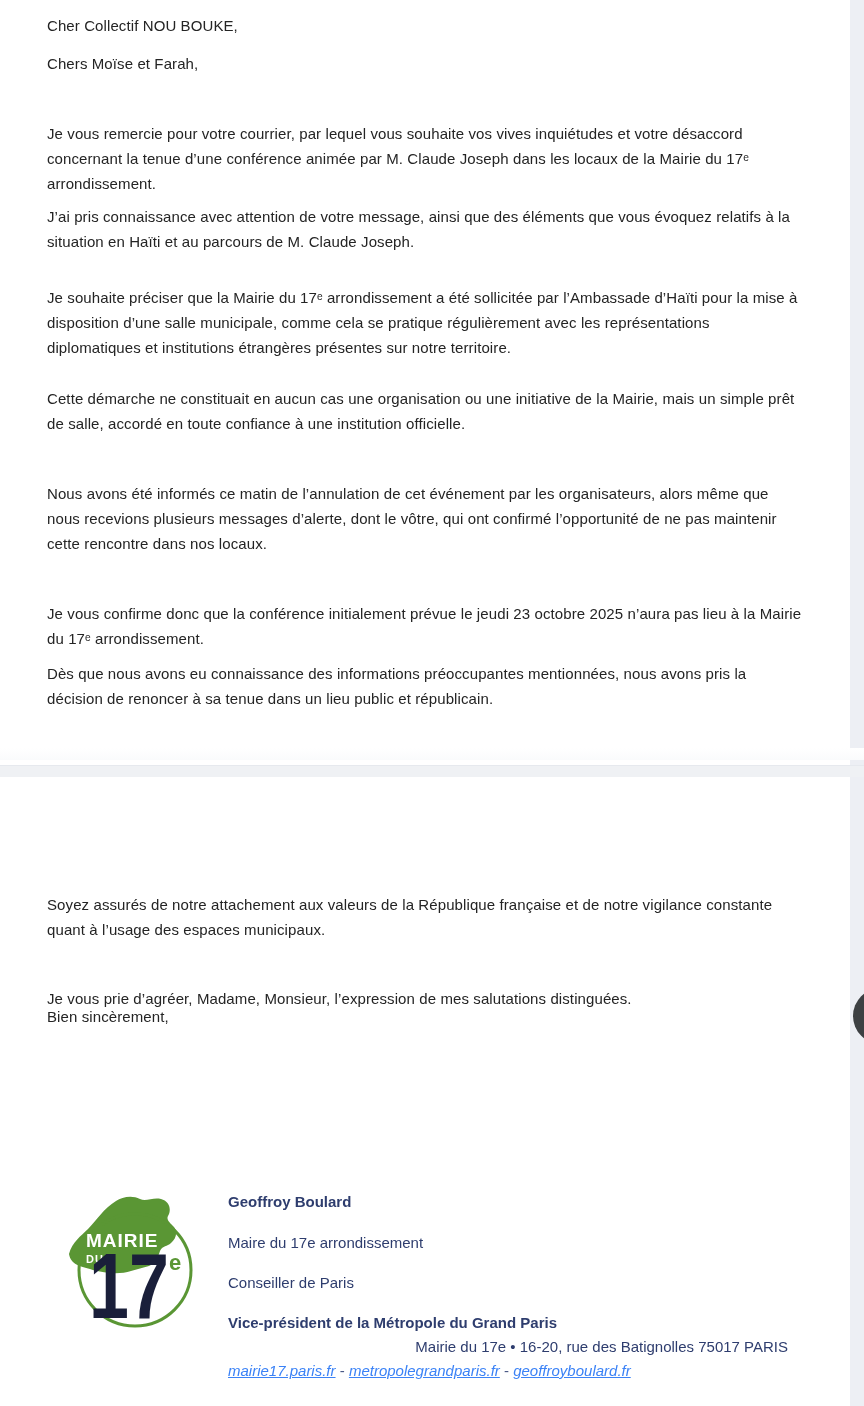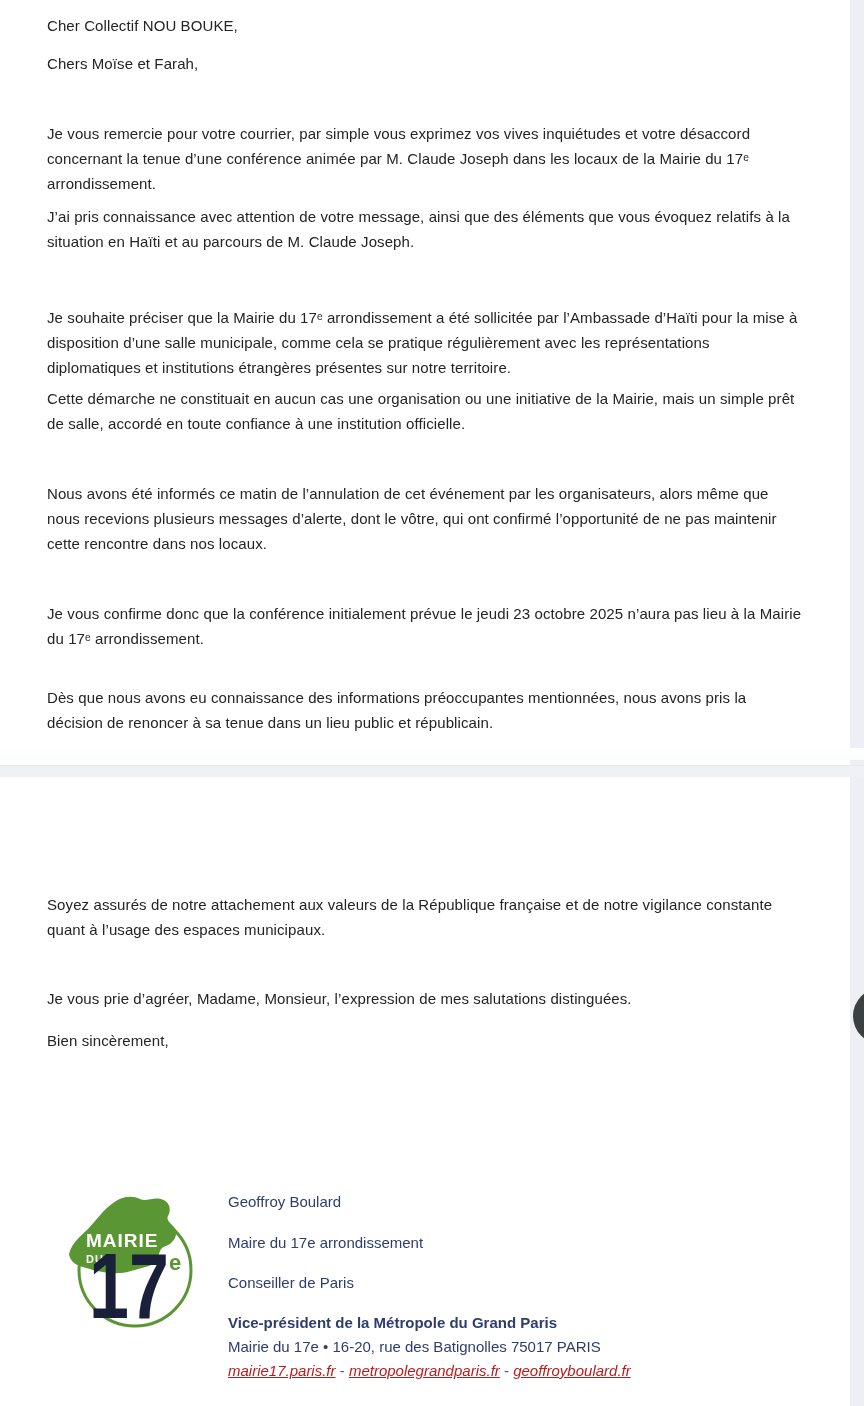--- a/index.html
+++ b/index.html
@@ -79,71 +79,72 @@
   }
   .sig-text {
     position: absolute;
     left: 228px;
     top: 1193px;
     width: 560px;
     color: #2e3d6e;
     font-size: 15px;
   }
   .sig-name {
-    font-weight: normal;
+    font-weight: bold;
     margin: 0 0 24px 0;
   }
   .sig-role {
     margin: 16px 0 23px 0;
   }
   .sig-role-last {
     margin: 0 0 7px 0;
     font-weight: bold;
   }
   .sig-address {
     margin: 0 0 7px 0;
+    text-align: right;
   }
   .sig-links {
     margin: 0;
   }
   .sig-links a {
-    color: #b91c1c;
+    color: #3b82f6;
     font-style: italic;
     text-decoration: underline;
     cursor: pointer;
   }
   .link-sep {
     color: #4b5a86;
     font-style: normal;
   }
 </style>
 </head>
 <body>
 
 <div class="page">
 
   <div class="right-strip"></div>
 
   <p class="para" style="top:13px">Cher Collectif NOU BOUKE,</p>
   <p class="para" style="top:51px">Chers Moïse et Farah,</p>
 
-  <p class="para" style="top:121px">Je vous remercie pour votre courrier, par simple vous exprimez vos vives inquiétudes et votre désaccord concernant la tenue d’une conférence animée par M. Claude Joseph dans les locaux de la Mairie du 17ᵉ arrondissement.</p>
+  <p class="para" style="top:121px">Je vous remercie pour votre courrier, par lequel vous souhaite vos vives inquiétudes et votre désaccord concernant la tenue d’une conférence animée par M. Claude Joseph dans les locaux de la Mairie du 17ᵉ arrondissement.</p>
   <p class="para" style="top:204px">J’ai pris connaissance avec attention de votre message, ainsi que des éléments que vous évoquez relatifs à la situation en Haïti et au parcours de M. Claude Joseph.</p>
-  <p class="para" style="top:305px">Je souhaite préciser que la Mairie du 17ᵉ arrondissement a été sollicitée par l’Ambassade d’Haïti pour la mise à disposition d’une salle municipale, comme cela se pratique régulièrement avec les représentations diplomatiques et institutions étrangères présentes sur notre territoire.</p>
+  <p class="para" style="top:285px">Je souhaite préciser que la Mairie du 17ᵉ arrondissement a été sollicitée par l’Ambassade d’Haïti pour la mise à disposition d’une salle municipale, comme cela se pratique régulièrement avec les représentations diplomatiques et institutions étrangères présentes sur notre territoire.</p>
   <p class="para" style="top:386px">Cette démarche ne constituait en aucun cas une organisation ou une initiative de la Mairie, mais un simple prêt de salle, accordé en toute confiance à une institution officielle.</p>
   <p class="para" style="top:481px">Nous avons été informés ce matin de l’annulation de cet événement par les organisateurs, alors même que nous recevions plusieurs messages d’alerte, dont le vôtre, qui ont confirmé l’opportunité de ne pas maintenir cette rencontre dans nos locaux.</p>
   <p class="para" style="top:601px">Je vous confirme donc que la conférence initialement prévue le jeudi 23 octobre 2025 n’aura pas lieu à la Mairie du 17ᵉ arrondissement.</p>
-  <p class="para" style="top:685px">Dès que nous avons eu connaissance des informations préoccupantes mentionnées, nous avons pris la décision de renoncer à sa tenue dans un lieu public et républicain.</p>
+  <p class="para" style="top:661px">Dès que nous avons eu connaissance des informations préoccupantes mentionnées, nous avons pris la décision de renoncer à sa tenue dans un lieu public et républicain.</p>
 
   <div class="pre-break-shade"></div>
   <div class="page-break"></div>
 
   <p class="para" style="top:892px">Soyez assurés de notre attachement aux valeurs de la République française et de notre vigilance constante quant à l’usage des espaces municipaux.</p>
   <p class="para" style="top:986px">Je vous prie d’agréer, Madame, Monsieur, l’expression de mes salutations distinguées.</p>
-  <p class="para" style="top:1028px">Bien sincèrement,</p>
+  <p class="para" style="top:1004px">Bien sincèrement,</p>
 
   <button class="fab" aria-label="action"></button>
 
   <svg class="logo" viewBox="0 0 140 140" aria-hidden="true">
 
     <path d="M6,64 C9,52 18,46 25,39 C33,31 41,18 53,11 C59,7 69,5 77,9
              C83,12 90,7 98,9 C106,11 109,19 105,26 C103,30 107,33 111,37
              C115,42 113,49 108,53 C104,57 100,55 97,61 C95,67 93,73 86,76
              L68,81 C56,85 39,83 27,79 C17,76 8,75 6,64 Z" fill="#5a9634"></path>
 

